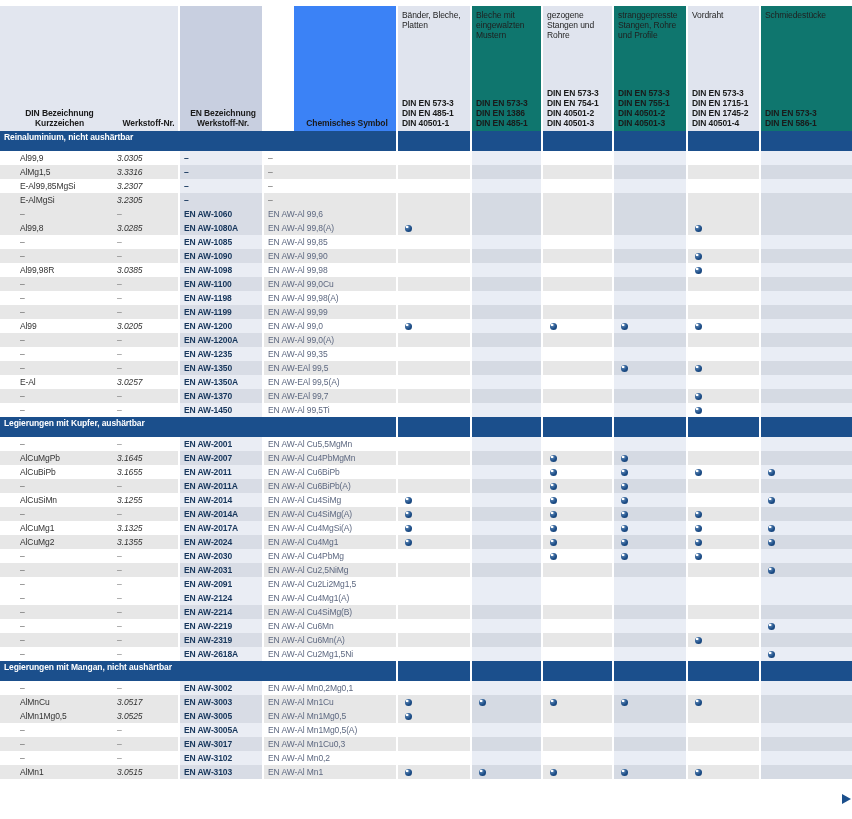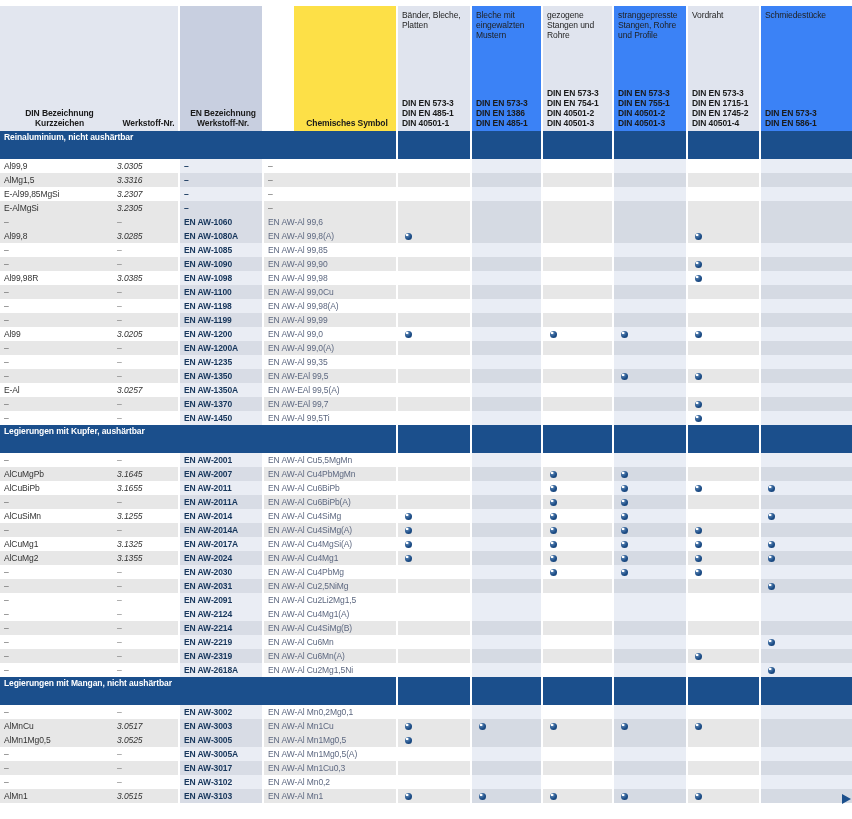--- a/index.html
+++ b/index.html
@@ -8,42 +8,42 @@
     font-family:"Liberation Sans","DejaVu Sans",sans-serif;
     font-size:8.5px;color:#333;letter-spacing:-0.1px;
   }
   .grid{display:grid;grid-template-columns:115px 63px 84px 134px 74px 71px 71px 74px 73px 93px;}
   .bargrid{display:grid;grid-template-columns:396px 74px 71px 71px 74px 73px 93px;}
   
   .thead{height:131px;background:#fff;}
   .thead > div{box-sizing:border-box;padding:16px 0 3px 4px;display:flex;flex-direction:column;justify-content:flex-end;margin-top:6px;}
   .h-base{background:#e2e6ef;}
   .h-en{background:#c8cfe0;border-left:2px solid #fff;}
-  .h-chem{background:#fde047;border-left:2px solid #fff;margin-left:30px;}
+  .h-chem{background:#3b82f6;border-left:2px solid #fff;margin-left:30px;}
   .h-prod{justify-content:space-between !important;border-left:2px solid #fff;padding-top:4px !important;}
   .h-prod.even{background:#e0e4ee;}
-  .h-prod.odd{background:#3b82f6;}
+  .h-prod.odd{background:#0f766e;}
   .h-label{font-weight:bold;color:#1a1a1a;line-height:1.18;text-align:center;}
   .p-name{color:#1f1f1f;line-height:1.18;white-space:pre-line;}
   .p-refs{font-weight:bold;color:#1a1a1a;line-height:1.18;}
   
-  .secbar{height:28px;border-radius:6px;}
+  .secbar{height:20px;border-radius:6px;}
   .secbar > div{background:#1b4f8c;box-sizing:border-box;}
   .secbar .sep{border-left:2px solid #fff;}
   .sec-title{color:#fff;font-weight:bold;line-height:12px;padding-left:4px;white-space:nowrap;}
   
   .row{height:14px;}
   .row > div{box-sizing:border-box;display:flex;align-items:center;overflow:hidden;white-space:nowrap;}
   .row.w  > div{background:#ffffff;}
   .row.g  > div{background:#e7e7e7;}
   .row.w  > .tint{background:#e9edf5;}
   .row.g  > .tint{background:#d5dae3;}
   .row.w  > .entint{background:#eaedf4;}
   .row.g  > .entint{background:#d8dce5;}
-  .c-din{padding-left:4px;}
+  .c-din{padding-left:20px;}
   .c-wnr{padding-left:2px;font-style:italic;}
   .c-en{padding-left:4px;font-weight:bold;color:#16365c;border-left:2px solid #fff;}
   .c-chem{padding-left:4px;color:#5d6880;border-left:2px solid #fff;}
   .c-p{border-left:2px solid #fff;}
   .dash{color:#666;}
   .dot{
     width:7px;height:7px;border-radius:50%;margin-left:7px;flex:0 0 auto;
     background:radial-gradient(circle at 32% 28%, #ffffff 0%, #ffffff 15%, #4a76a8 22%, #1b4c86 58%, #123a6b 100%);
   }
   

